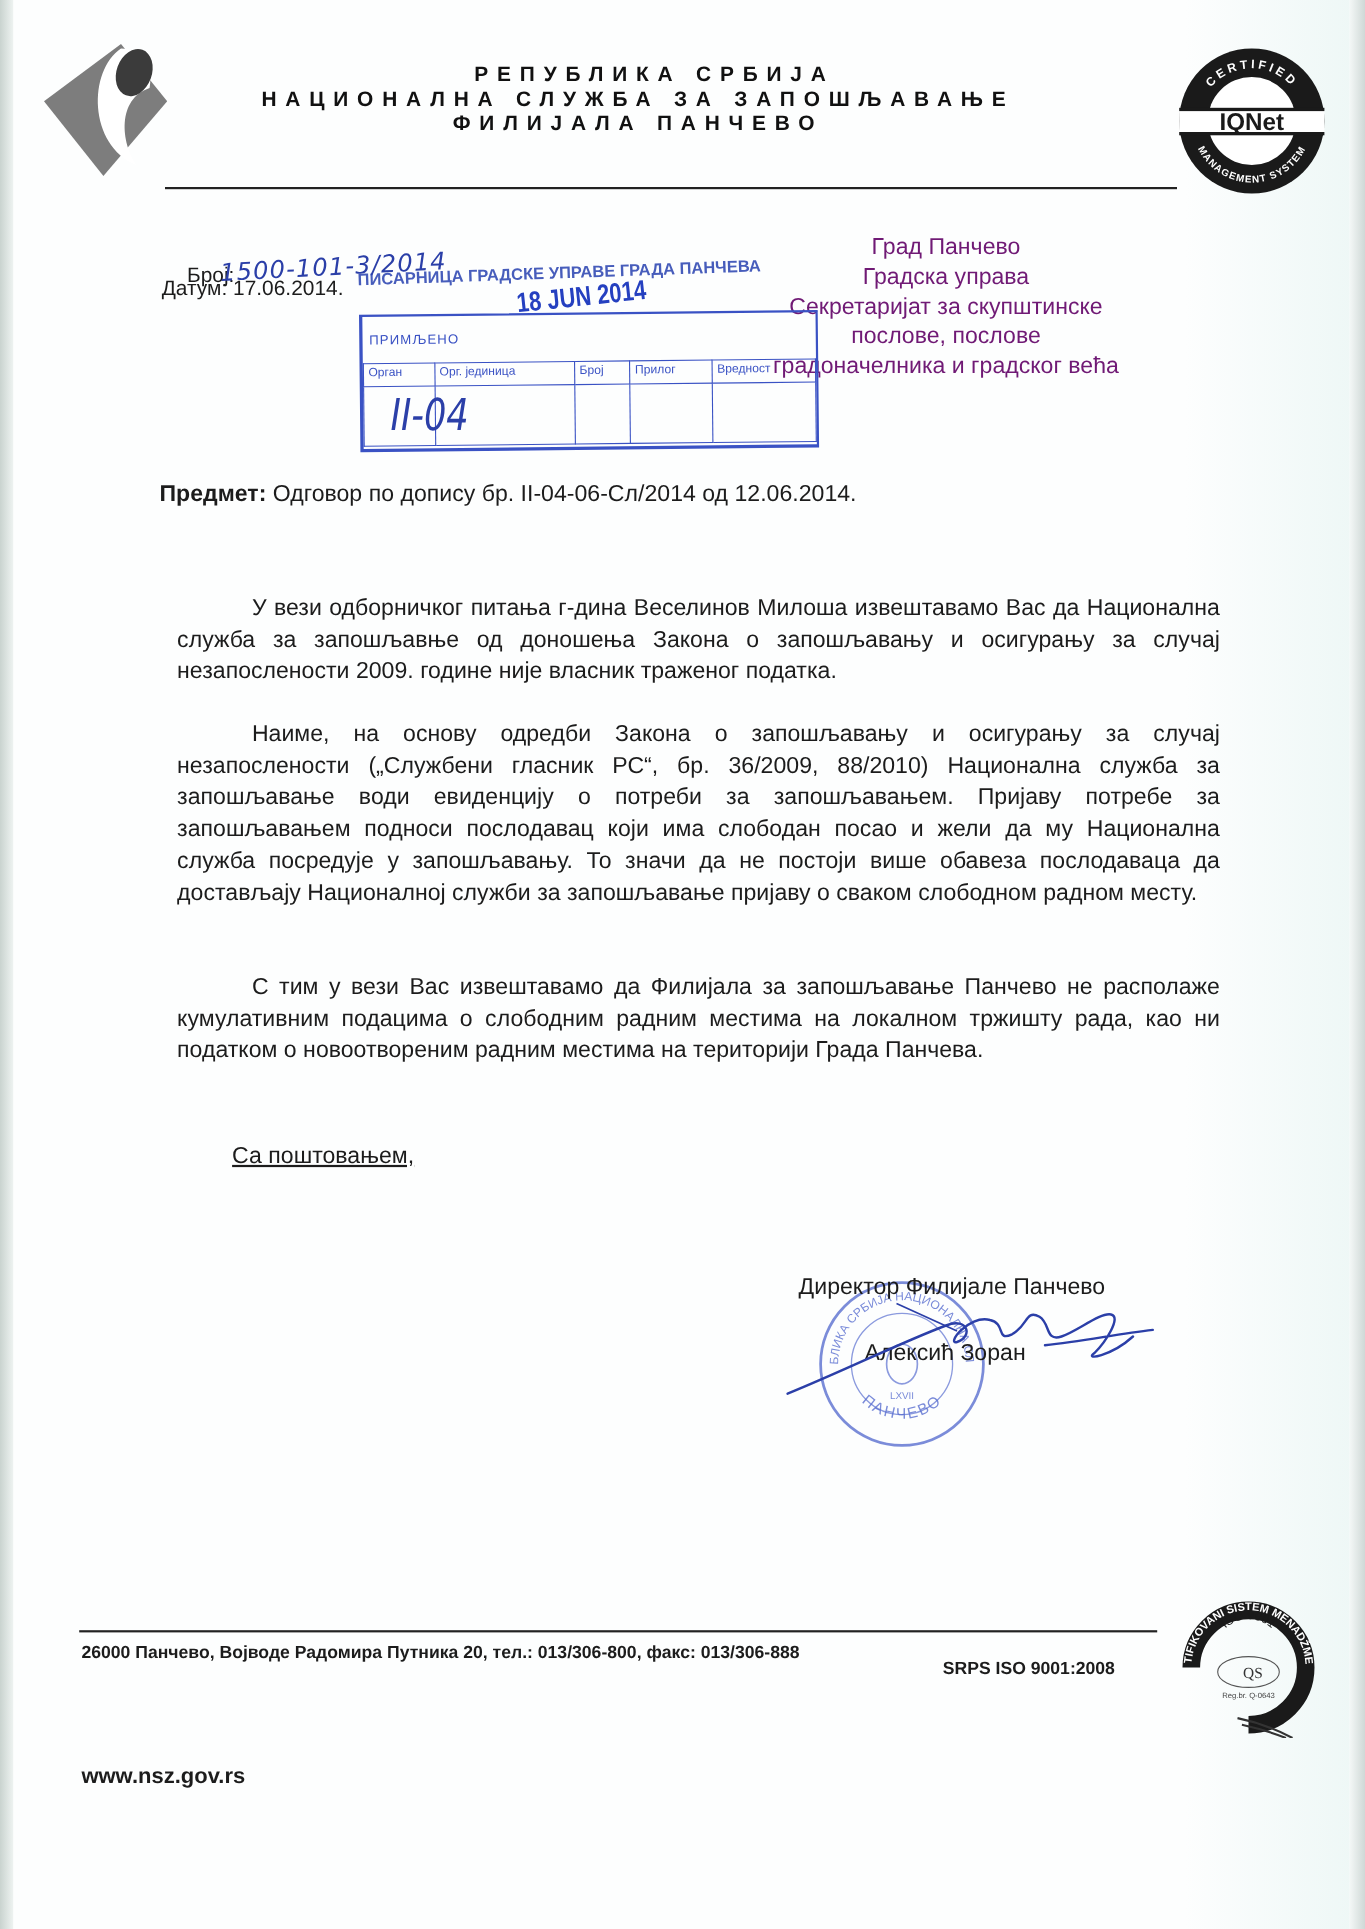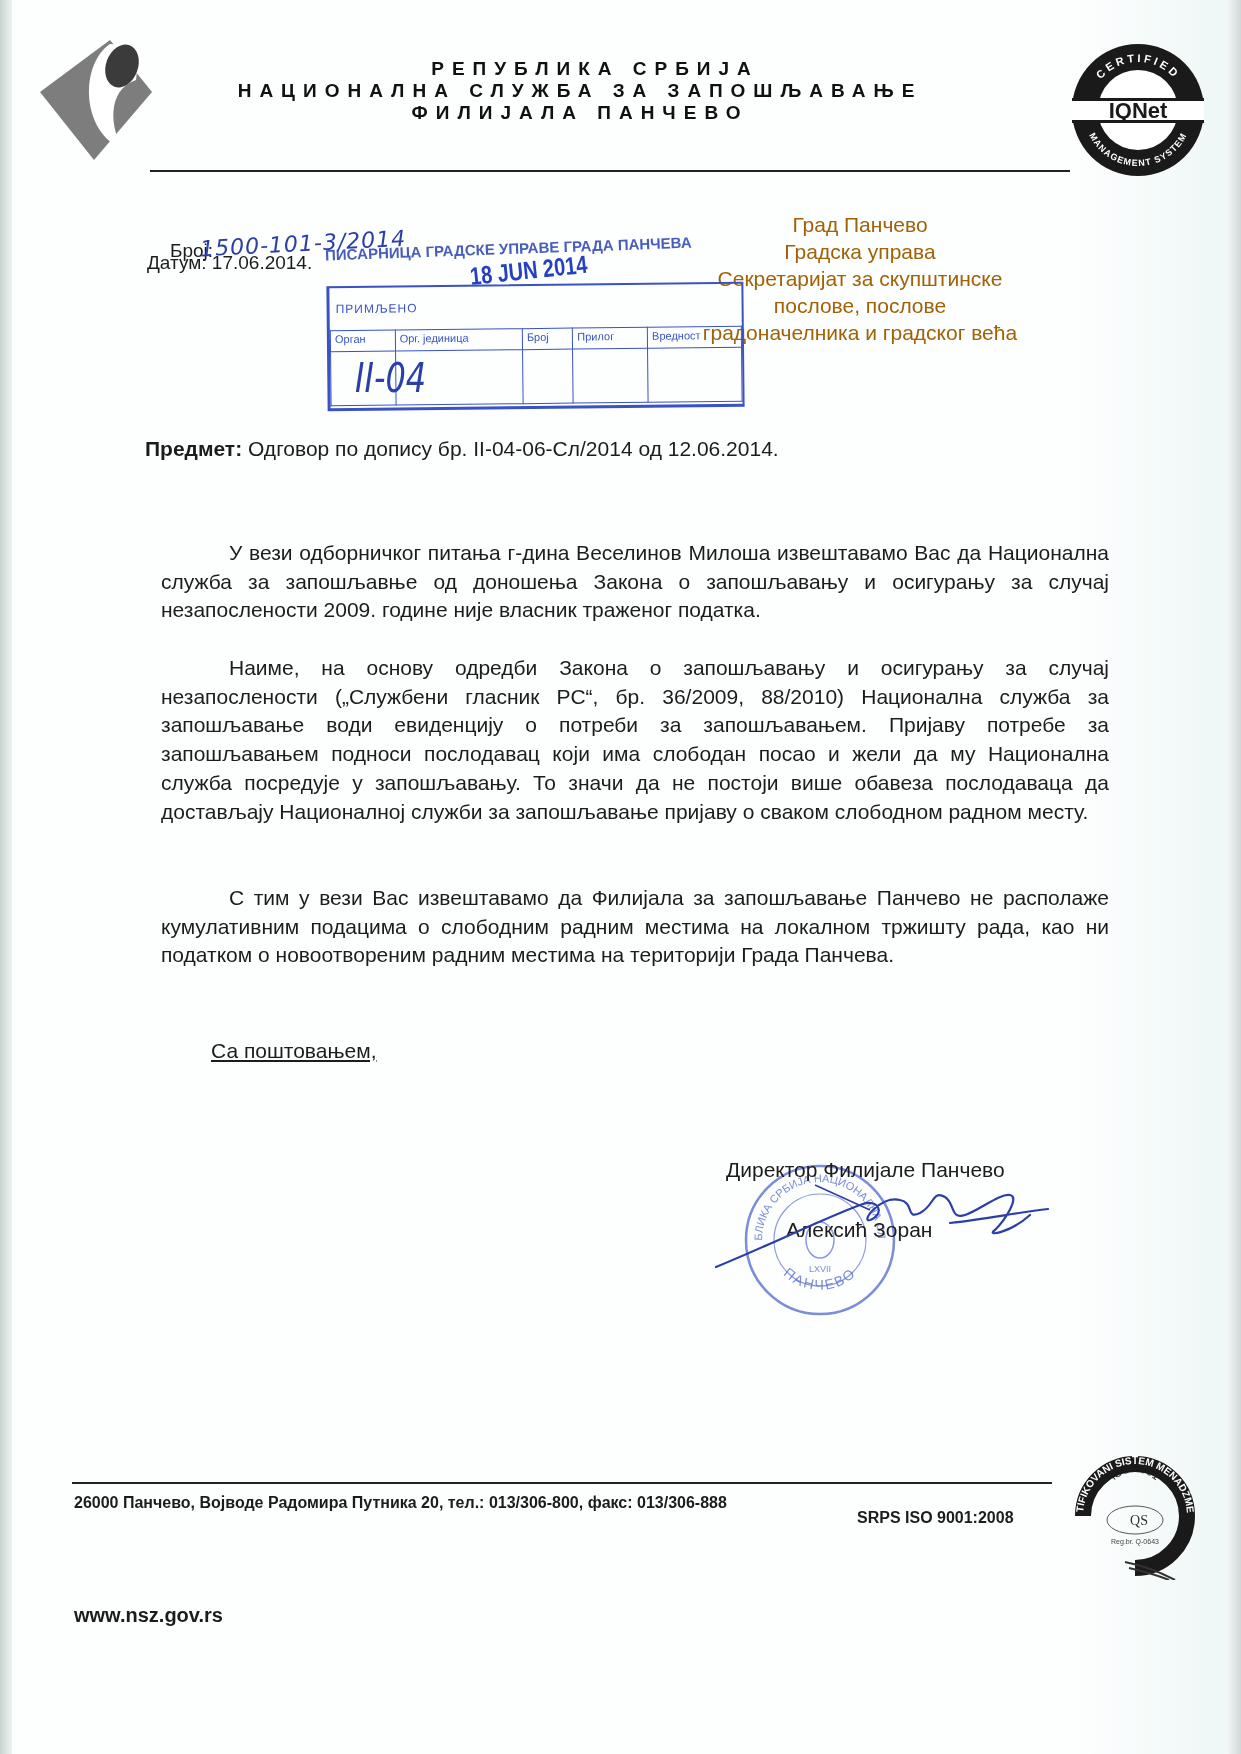--- a/index.html
+++ b/index.html
@@ -14,21 +14,21 @@
   .scan-tint { position: absolute; right: 14px; top: 0; width: 150px; height: 1754px; background: linear-gradient(90deg, rgba(255,255,255,0), rgba(226,242,240,0.55)); }
 
   
   .logo { position: absolute; left: 40px; top: 20px; width: 112px; height: 140px; }
   .header { position: absolute; left: 150px; top: 58px; width: 860px; text-align: center; font-weight: bold; font-size: 19px; letter-spacing: 8px; line-height: 22px; color: #111; }
   .header .l1 { padding-left: 30px; }
   .header-rule { position: absolute; left: 150px; top: 170px; width: 920px; height: 2px; background: #222; }
   .iqnet { position: absolute; left: 1068px; top: 40px; width: 140px; height: 140px; }
 
   
-  .recipient { position: absolute; left: 650px; top: 211px; width: 420px; text-align: center; font-size: 21px; line-height: 27px; color: #a16207; }
+  .recipient { position: absolute; left: 650px; top: 211px; width: 420px; text-align: center; font-size: 21px; line-height: 27px; color: #701a75; }
 
   
   .broj { position: absolute; left: 147px; top: 240px; font-size: 19px; margin-left: 23px; }
   .datum { position: absolute; left: 147px; top: 252px; font-size: 19px; }
   .handwritten { position: absolute; font-family: "DejaVu Sans", sans-serif; color: #2b3fa8; font-style: italic; }
   .hw-broj { left: 200px; top: 231px; font-size: 22px; letter-spacing: 1px; transform: rotate(-3deg); }
 
   
   .stamp-top { position: absolute; left: 325px; top: 240px; color: #2841b0; font-weight: bold; font-size: 15px; letter-spacing: 0px; transform: rotate(-2deg); white-space: nowrap; opacity: 0.85; }
   .stamp-date { position: absolute; left: 470px; top: 262px; color: #2540c0; font-weight: bold; font-size: 25px; transform: rotate(-6deg) scaleX(0.8); transform-origin: left; white-space: nowrap; }

